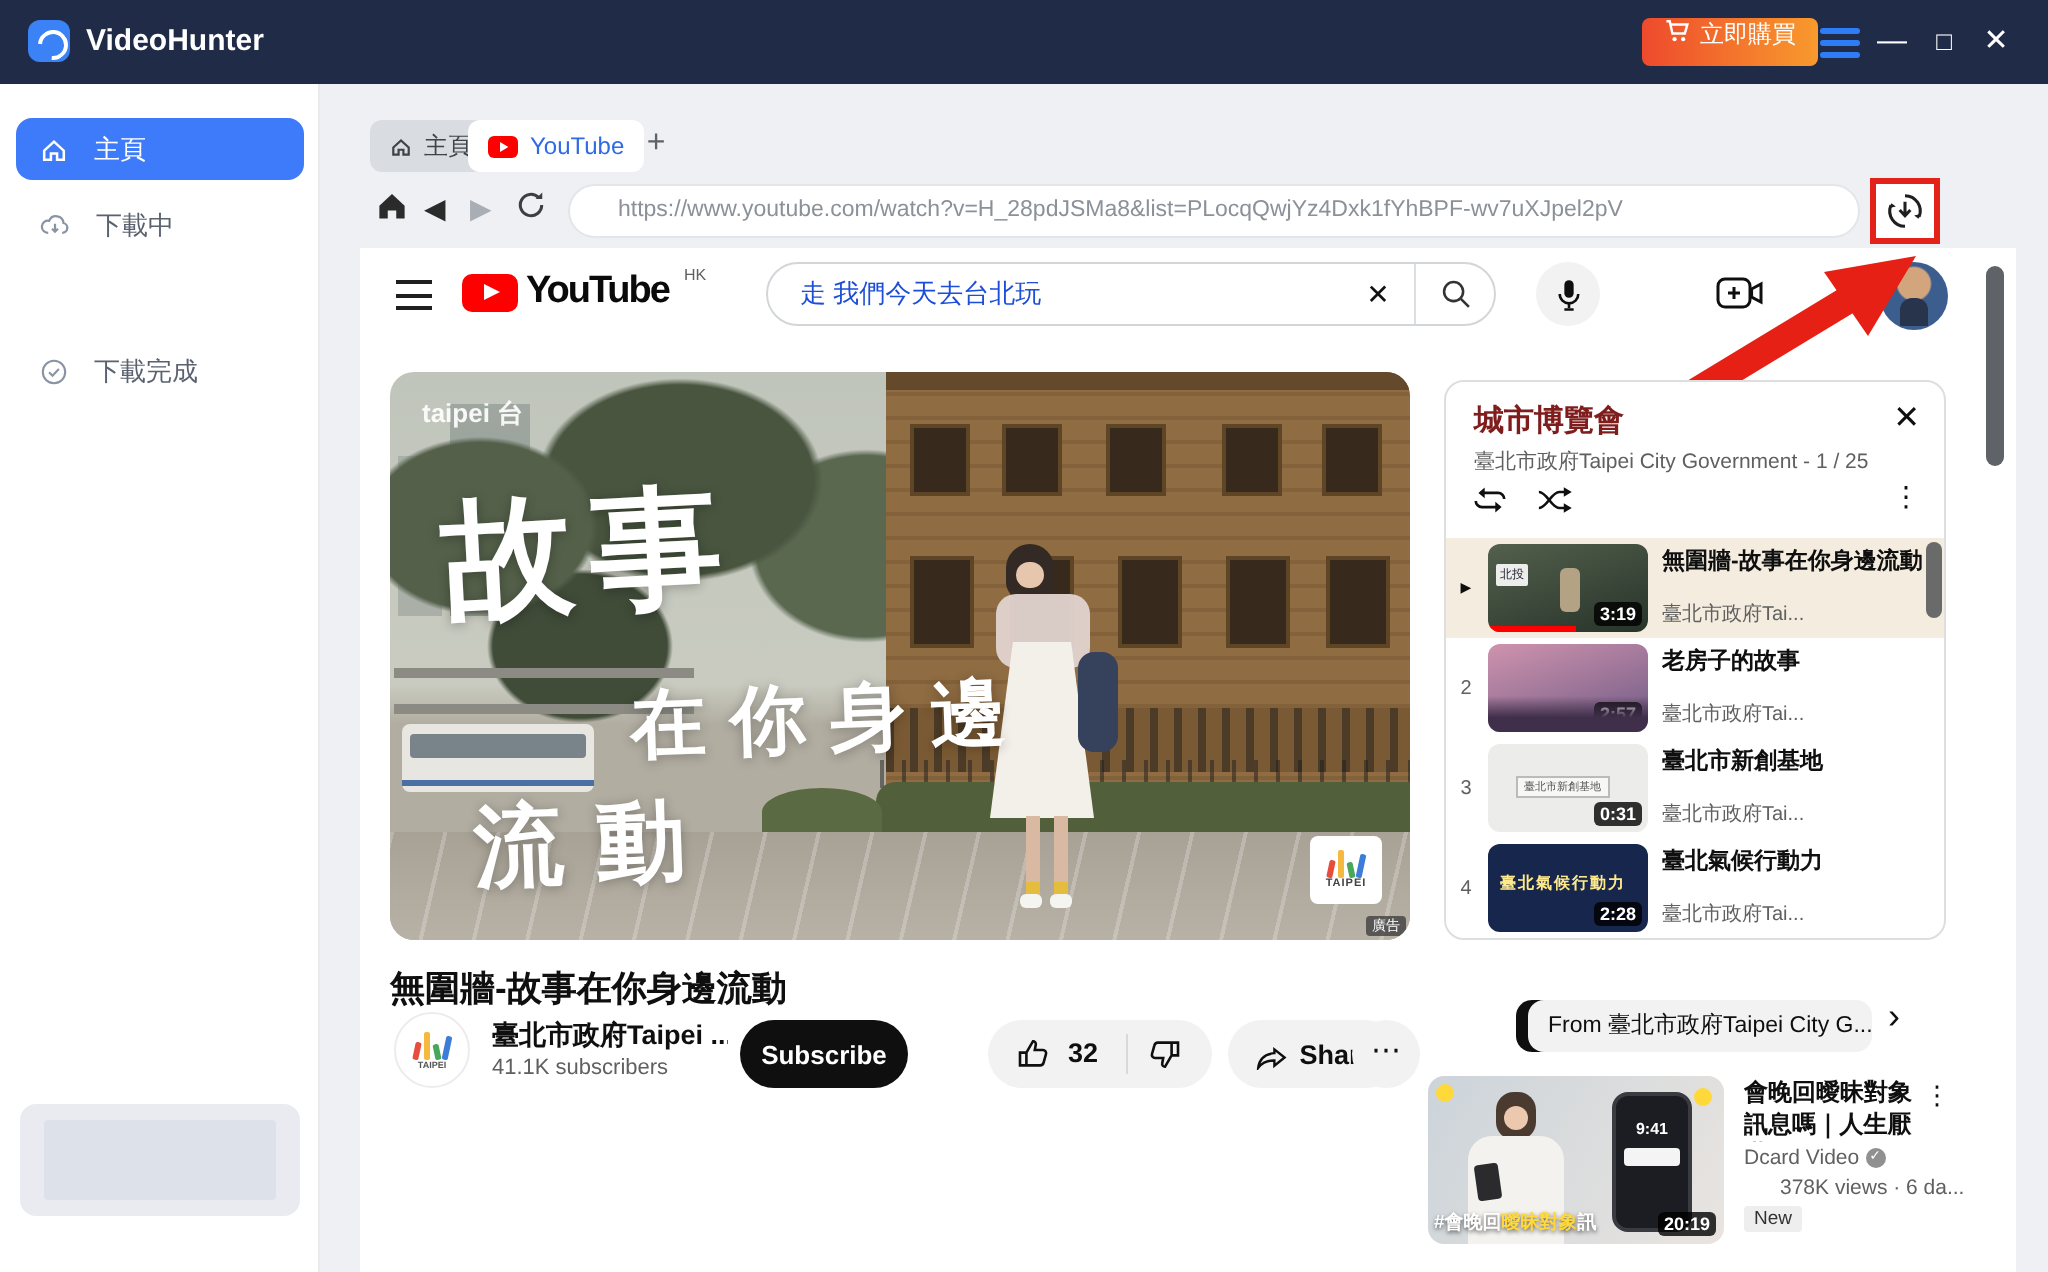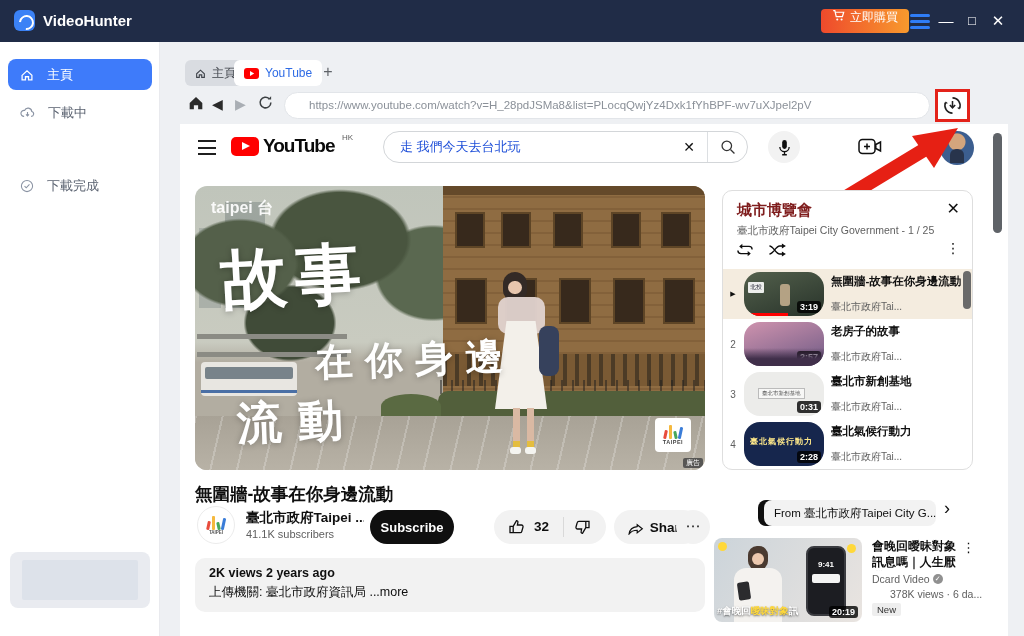--- a/index.html
+++ b/index.html
@@ -93,21 +93,21 @@
   .ps-blouse { position:absolute; left:303px; top:111px; width:47px; height:37px; background:rgba(226,212,208,.95); border-radius:10px; }
   .ps-dress { position:absolute; left:300px; top:135px; width:52px; height:88px; background:#f3f0ea; clip-path:polygon(22% 0,78% 0,100% 100%,0 100%); }
   .ps-bag { position:absolute; left:344px; top:140px; width:20px; height:50px; background:#36415c; border-radius:8px; }
   .ps-leg { position:absolute; top:222px; width:7px; height:40px; background:#dab9a3; }
   .ps-sock { position:absolute; top:255px; width:7px; height:6px; background:#e4bd3f; }
   .ps-shoe { position:absolute; top:261px; width:11px; height:7px; background:#f4f4f0; border-radius:3px; }
   .ov-text { position:absolute; color:#fff; font-weight:700; text-shadow:0 1px 6px rgba(0,0,0,.28); white-space:nowrap; }
   .ov-1 { left:26px; top:46px; font-size:66px; letter-spacing:8px; transform:rotate(-3deg); }
   .ov-2 { left:120px; top:148px; font-size:38px; letter-spacing:12px; transform:rotate(-2deg); }
   .ov-3 { left:42px; top:206px; font-size:45px; letter-spacing:16px; transform:rotate(-2deg); }
-  .pl-corner-logo { position:absolute; left:16px; top:12px; color:#fff; font-size:16px; font-weight:600; opacity:.92; }
+  .pl-corner-logo { position:absolute; left:16px; top:12px; color:#fff; font-size:13px; font-weight:600; opacity:.92; }
   .tp-badge { position:absolute; right:14px; bottom:18px; width:36px; height:34px; background:#fff; border-radius:4px; display:flex; flex-direction:column; align-items:center; justify-content:center; }
   .tp-bars { display:flex; align-items:flex-end; gap:2px; height:14px; }
   .tp-bars i { width:3px; border-radius:1px; }
   .tp-bars i:nth-child(1){ height:9px; background:#e84c3d; transform:rotate(12deg); }
   .tp-bars i:nth-child(2){ height:14px; background:#f5b93f; }
   .tp-bars i:nth-child(3){ height:8px; background:#49a75a; transform:rotate(-12deg); }
   .tp-bars i:nth-child(4){ height:12px; background:#3b7dd8; transform:rotate(12deg); }
   .tp-badge b { font-size:5.5px; color:#444; letter-spacing:.5px; }
   .ad-tag { position:absolute; right:2px; bottom:2px; background:rgba(70,70,70,.85); color:#fff; font-size:7px; padding:0 3px; border-radius:2px; }
 
@@ -131,21 +131,21 @@
   .pcard { position:absolute; left:722px; top:190px; width:251px; height:280px; background:#fff; border:1px solid #dedede; border-radius:10px; overflow:hidden; }
   .pc-title { position:absolute; left:14px; top:10px; font-size:15px; font-weight:700; color:#7f1d1d; }
   .pc-close { position:absolute; right:12px; top:8px; font-size:16px; color:#0f0f0f; }
   .pc-sub { position:absolute; left:14px; top:33px; font-size:10.5px; color:#606060; white-space:nowrap; }
   .pc-kebab { position:absolute; right:12px; top:49px; font-size:14px; color:#0f0f0f; }
   .pc-loop { position:absolute; left:12px; top:51px; } .pc-shuffle { position:absolute; left:44px; top:51px; }
   .p-item { position:absolute; left:0; width:251px; height:50px; }
   .p-item.active { background:#f4ecdf; }
   .pi-idx { position:absolute; left:0; top:0; width:20px; height:50px; display:flex; align-items:center; justify-content:center; font-size:10px; color:#606060; }
   .p-item.active .pi-idx { font-size:7px; color:#0f0f0f; }
-  .pi-thumb { position:absolute; left:21px; top:3px; width:80px; height:44px; border-radius:16px; overflow:hidden; }
+  .pi-thumb { position:absolute; left:21px; top:3px; width:80px; height:44px; border-radius:6px; overflow:hidden; }
   .pi-dur { position:absolute; right:3px; bottom:3px; background:rgba(0,0,0,.8); color:#fff; font-size:9px; font-weight:600; padding:1px 3px; border-radius:3px; }
   .pi-title { position:absolute; left:108px; top:5px; width:132px; font-size:11.5px; font-weight:600; color:#0f0f0f; line-height:1.3; max-height:30px; overflow:hidden; }
   .pi-ch { position:absolute; left:108px; bottom:5px; font-size:10px; color:#606060; }
   .th1 { background:linear-gradient(160deg,#53604c,#28332a); }
   .th1 .lab { position:absolute; left:4px; top:10px; background:rgba(255,255,255,.9); color:#223; font-size:6px; padding:1px 2px; border-radius:1px; }
   .th1 .guy { position:absolute; left:36px; top:12px; width:10px; height:22px; background:#b4a284; border-radius:3px; }
   .th1 .prog { position:absolute; left:0; bottom:0; width:55%; height:3px; background:#f00; }
   .th2 { background:linear-gradient(160deg,#cf93ae,#6e5a85); }
   .th2::after { content:""; position:absolute; left:0; bottom:0; width:100%; height:18px; background:linear-gradient(transparent,#402f4a 60%); }
   .th3 { background:#ececea; }
@@ -407,24 +407,20 @@
   </div>
   <div class="share-btn">
     <span>
       <svg width="17" height="15" viewBox="0 0 20 17">
           <path d="M12 5.2 18 10l-6 4.8v-3.1C7.5 11.7 4.6 13.2 2.5 16c.6-5 3.9-8.1 9.5-8.6z" fill="none" stroke="#0f0f0f" stroke-width="1.4"></path>
         </svg>
     </span>
     <span>Share</span>
   </div>
   <div class="more-btn">⋯</div>
-  <div class="desc-box">
-    <div class="desc-l1">2K views  2 years ago</div>
-    <div class="desc-l2">上傳機關: 臺北市政府資訊局 ...more</div>
-  </div>
 
   <div class="pcard">
     <div class="pc-title">城市博覽會</div>
     <div class="pc-close">✕</div>
     <div class="pc-sub">臺北市政府Taipei City Government - 1 / 25</div>
     <div class="pc-loop">
       <svg width="20" height="16" viewBox="0 0 22 18">
           <path d="M5.5 5h10a3.5 3.5 0 0 1 3.5 3.5M16.5 13h-10A3.5 3.5 0 0 1 3 9.5" fill="none" stroke="#0f0f0f" stroke-width="1.5"></path>
           <path d="M8 2 4.5 5 8 8z" fill="#0f0f0f"></path>
           <path d="M14 10l3.5 3L14 16z" fill="#0f0f0f"></path>

